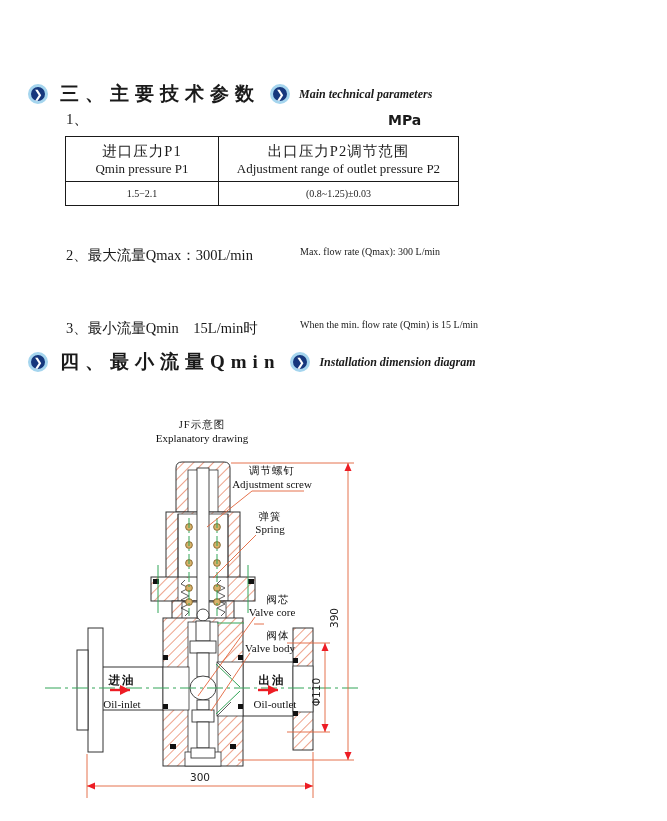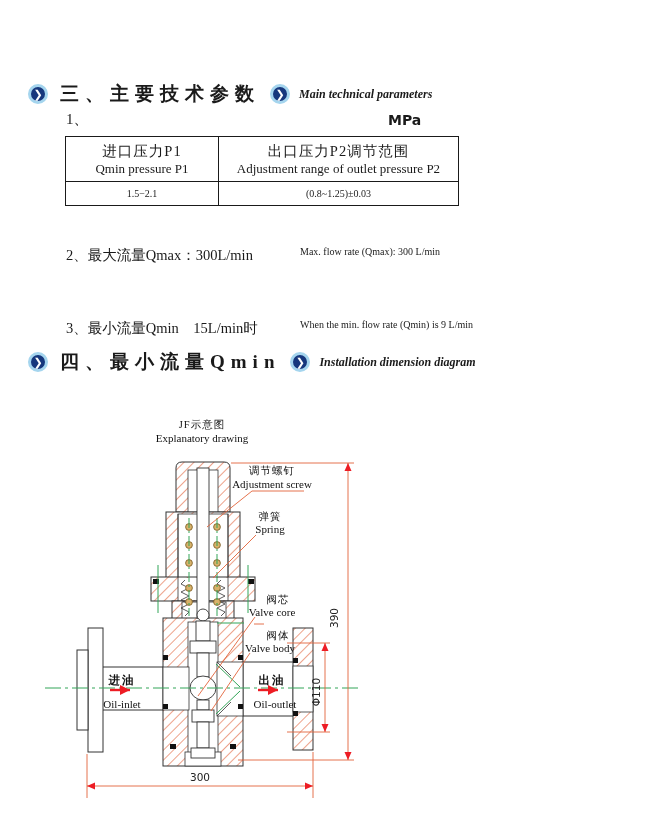--- a/index.html
+++ b/index.html
@@ -91,21 +91,21 @@
     </tr>
   </tbody>
     </table>
 
   <div class="row-item" style="top:246px;padding-left:48px;">
     <span class="zh">2、最大流量Qmax：300L/min</span>
     <span class="en">Max. flow rate (Qmax): 300 L/min</span>
   </div>
   <div class="row-item" style="top:271px;margin-top:48px;">
     <span class="zh">3、最小流量Qmin　15L/min时</span>
-    <span class="en">When the min. flow rate (Qmin) is 9 L/min</span>
+    <span class="en">When the min. flow rate (Qmin) is 15 L/min</span>
   </div>
 
   <div class="sec-header" style="left:28px; top:349px;">
     <span class="bullet">❯</span>
     <span class="zh-title">四、最小流量Qmin</span>
     <span class="bullet">❯</span>
     <span class="en-title">Installation dimension diagram</span>
   </div>
 
   <svg class="diagram" width="667" height="410" viewBox="0 0 667 410">

